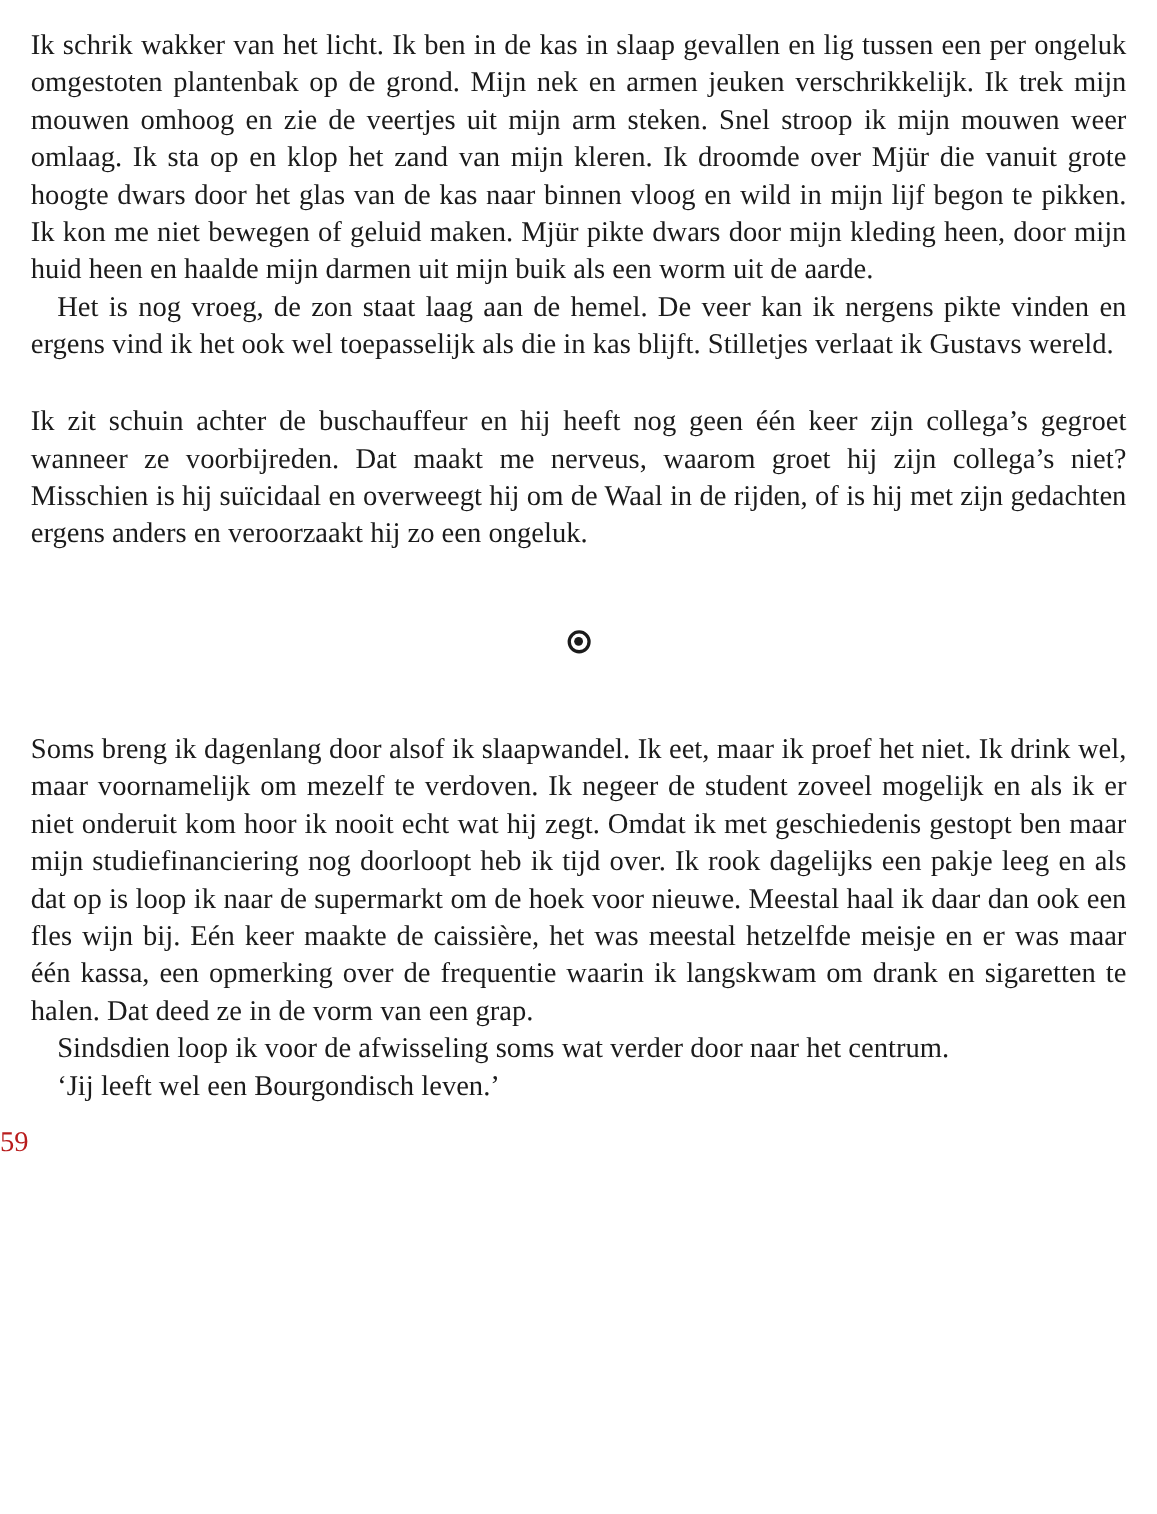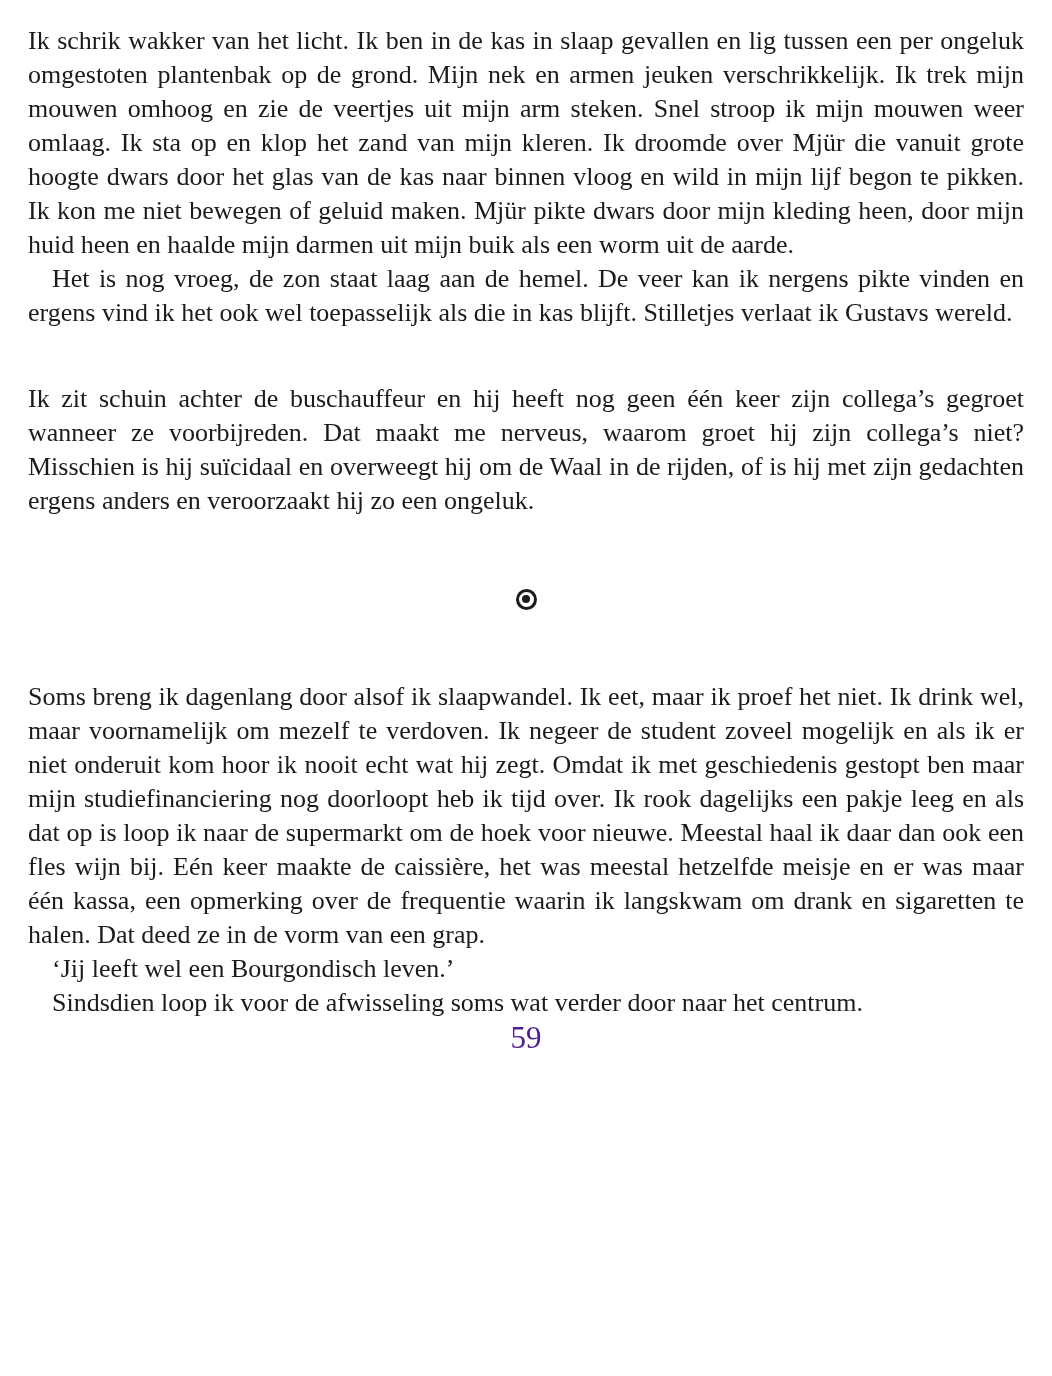--- a/index.html
+++ b/index.html
@@ -23,21 +23,21 @@
   }
   .para {
     margin: 0;
     text-align: justify;
     text-justify: inter-word;
   }
   .para.indent {
     text-indent: 24px;
   }
   .para.section-gap {
-    margin-top: 52px;
+    margin-top: 36px;
   }
   .separator {
     display: flex;
     justify-content: center;
     align-items: center;
     margin: 70px 0 70px 0;
     height: 22px;
   }
   .separator.separator-2 {
     margin-top: 82px;
@@ -58,45 +58,45 @@
     width: 8px;
     height: 8px;
     background: #1b1b1b;
     border-radius: 50%;
   }
   .footer {
     position: absolute;
     left: 0;
     right: 0;
     bottom: 14px;
-    text-align: center;
-    font-size: 31px;
-    color: #4c1d95;
+    text-align: left;
+    font-size: 26px;
+    color: #b91c1c;
   }
 </style>
 </head>
 <body>
 
 <div class="page">
 
   <p class="para">Ik schrik wakker van het licht. Ik ben in de kas in slaap gevallen en lig tussen een per ongeluk omgestoten plantenbak op de grond. Mijn nek en armen jeuken verschrikkelijk. Ik trek mijn mouwen omhoog en zie de veertjes uit mijn arm steken. Snel stroop ik mijn mouwen weer omlaag. Ik sta op en klop het zand van mijn kleren. Ik droomde over Mjür die vanuit grote hoogte dwars door het glas van de kas naar binnen vloog en wild in mijn lijf begon te pikken. Ik kon me niet bewegen of geluid maken. Mjür pikte dwars door mijn kleding heen, door mijn huid heen en haalde mijn darmen uit mijn buik als een worm uit de aarde.</p>
 
   <p class="para indent">Het is nog vroeg, de zon staat laag aan de hemel. De veer kan ik nergens pikte vinden en ergens vind ik het ook wel toepasselijk als die in kas blijft. Stilletjes verlaat ik Gustavs wereld.</p>
 
   <p class="para section-gap">Ik zit schuin achter de buschauffeur en hij heeft nog geen één keer zijn collega’s gegroet wanneer ze voorbijreden. Dat maakt me nerveus, waarom groet hij zijn collega’s niet? Misschien is hij suïcidaal en overweegt hij om de Waal in de rijden, of is hij met zijn gedachten ergens anders en veroorzaakt hij zo een ongeluk.</p>
 
   <div class="separator">
     <span class="fisheye"></span>
   </div>
 
   <p class="para">Soms breng ik dagenlang door alsof ik slaapwandel. Ik eet, maar ik proef het niet. Ik drink wel, maar voornamelijk om mezelf te verdoven. Ik negeer de student zoveel mogelijk en als ik er niet onderuit kom hoor ik nooit echt wat hij zegt. Omdat ik met geschiedenis gestopt ben maar mijn studiefinanciering nog doorloopt heb ik tijd over. Ik rook dagelijks een pakje leeg en als dat op is loop ik naar de supermarkt om de hoek voor nieuwe. Meestal haal ik daar dan ook een fles wijn bij. Eén keer maakte de caissière, het was meestal hetzelfde meisje en er was maar één kassa, een opmerking over de frequentie waarin ik langskwam om drank en sigaretten te halen. Dat deed ze in de vorm van een grap.</p>
 
+  <p class="para indent">Sindsdien loop ik voor de afwisseling soms wat verder door naar het centrum.</p>
+
   <p class="para indent">‘Jij leeft wel een Bourgondisch leven.’</p>
-
-  <p class="para indent">Sindsdien loop ik voor de afwisseling soms wat verder door naar het centrum.</p>
 
   <div class="separator separator-2">
     <span class="fisheye"></span>
   </div>
 
   <div class="footer">59</div>
 
 </div>
 
 </body></html>

